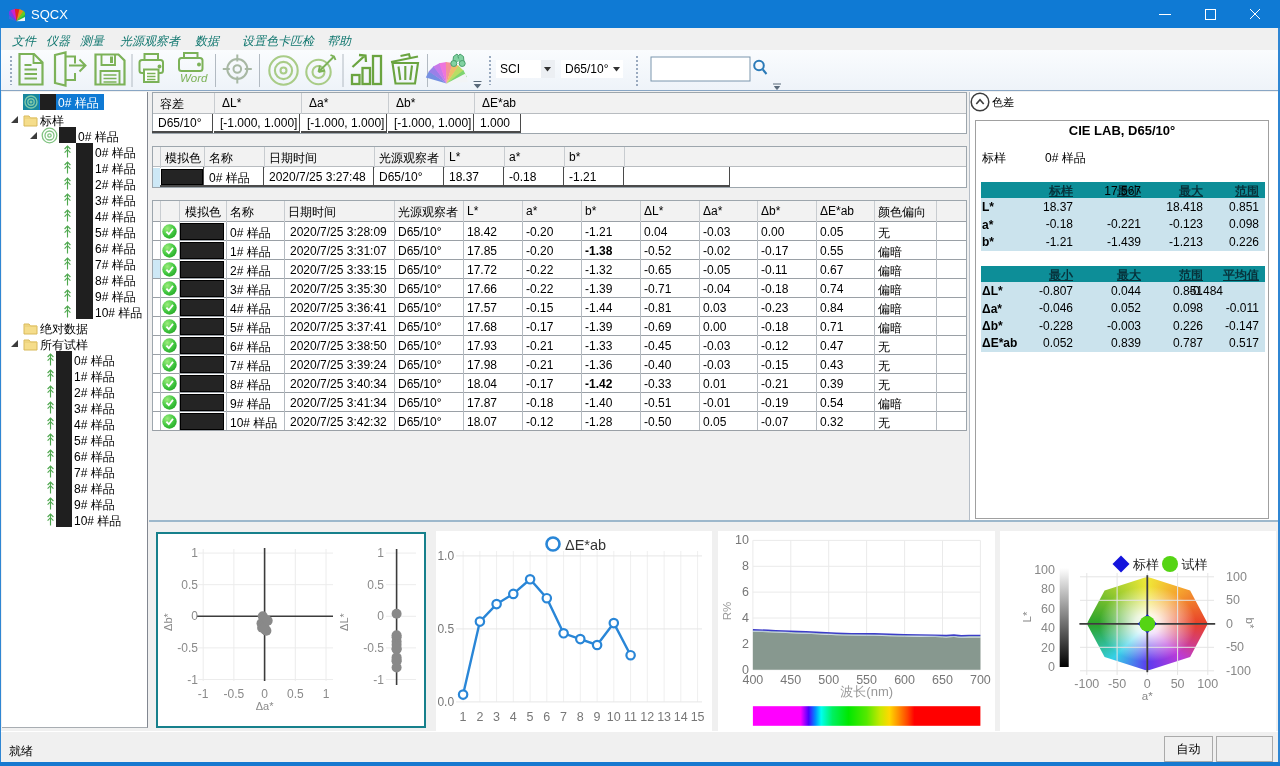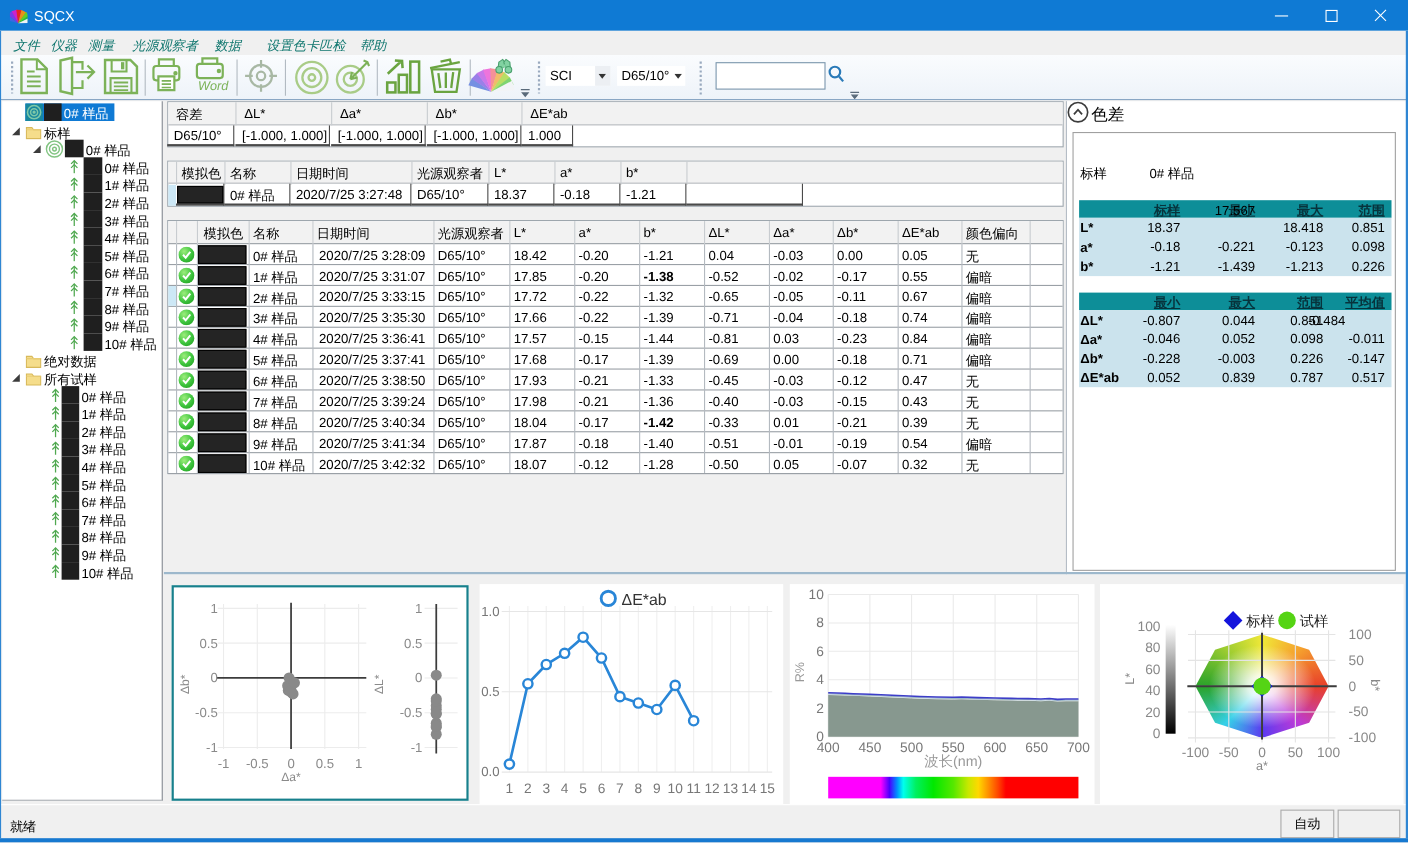--- a/index.html
+++ b/index.html
@@ -842,22 +842,23 @@
     <span class="abs" style="left:608px;top:130px;width:1px;height:208px;background:#b4bac0"></span>
     <span class="abs" style="left:667px;top:130px;width:1px;height:208px;background:#b4bac0"></span>
     <span class="abs" style="left:725px;top:130px;width:1px;height:208px;background:#b4bac0"></span>
     <span class="abs" style="left:787px;top:130px;width:1px;height:208px;background:#b4bac0"></span>
 </div>
 <div id="rightpanel">
 <svg class="abs" style="left:0px;top:0px" width="20" height="20">
       <circle cx="10" cy="10" r="8.8" fill="#fff" stroke="#3c3c3c" stroke-width="1.5"></circle>
       <path d="M6.3 12 L10 7.8 l3.7 4.2" stroke="#3c3c3c" stroke-width="1.6" fill="none"></path>
     </svg>
-    <span class="abs" style="left:22px;top:3px;font-size:15px">色差</span>
+    <span class="abs" style="left:22px;top:3px;font-size:11px">色差</span>
     <div class="abs" style="left:5px;top:28px;width:294px;height:399px;border:1px solid #a0a0a0;background:#fff"></div>
+    <span class="abs" style="left:6px;top:31px;width:292px;text-align:center;font-weight:bold;font-size:13px">CIE LAB, D65/10°</span>
     <span class="abs" style="left:12px;top:58px">标样</span>
     <span class="abs" style="left:75px;top:58px">0# 样品</span>
     <div class="abs" style="left:11px;top:90px;width:284px;height:16px"></div>
     <div class="abs" style="left:11px;top:90px;width:284px;height:16px;background:#0d8e98"></div>
     <div class="abs" style="left:11px;top:106px;width:284px;height:53px;background:#cbe3ed"></div>
     <span class="abs" style="left:23px;top:91px;width:80px;text-align:right;color:#07333c;font-weight:bold;font-size:12px"><u>标样</u></span>
     <span class="abs" style="left:91px;top:91px;width:80px;text-align:right;color:#07333c;font-weight:bold;font-size:12px"><u>最小</u></span>
     <span class="abs" style="left:153px;top:91px;width:80px;text-align:right;color:#07333c;font-weight:bold;font-size:12px"><u>最大</u></span>
     <span class="abs" style="left:209px;top:91px;width:80px;text-align:right;color:#07333c;font-weight:bold;font-size:12px"><u>范围</u></span>
     <span class="abs" style="left:12px;top:108px;font-weight:bold">L*</span>

